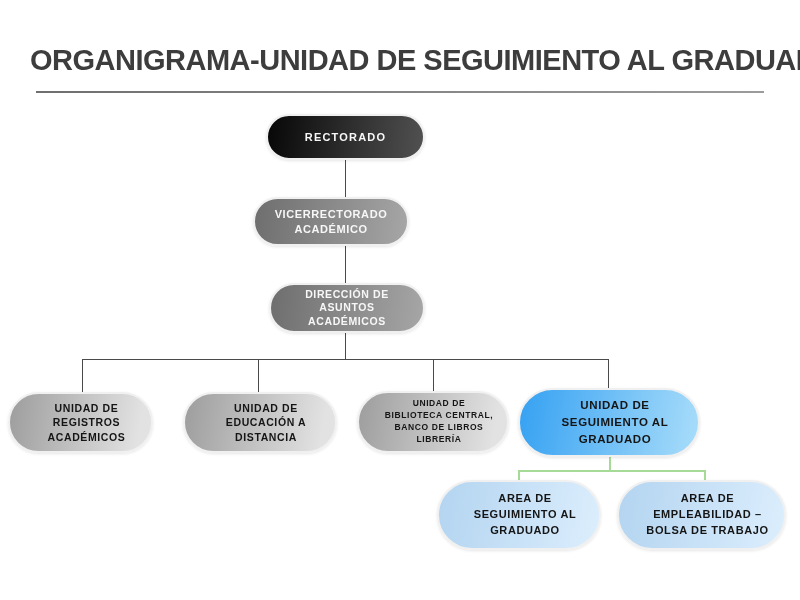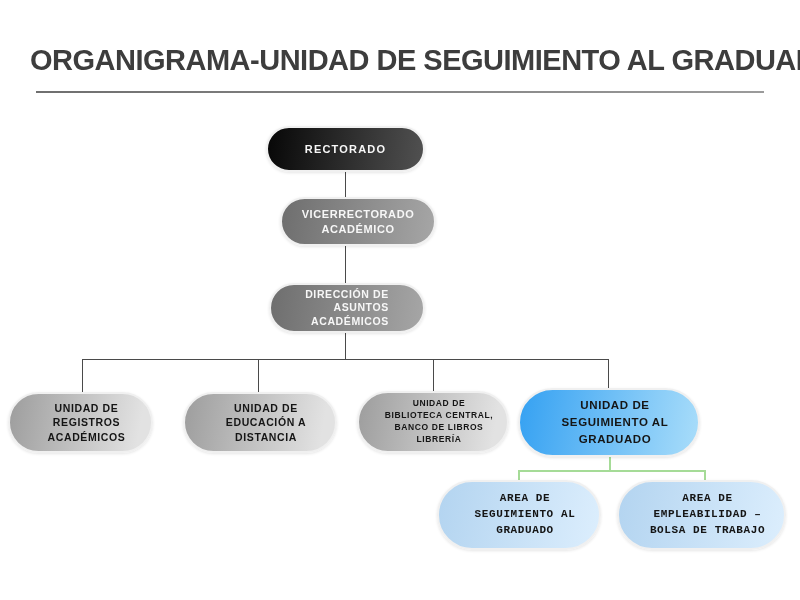--- a/index.html
+++ b/index.html
@@ -22,29 +22,29 @@
     display:flex;align-items:center;justify-content:center;text-align:center;
     border:2px solid #f0f0f0;box-shadow:0 1px 3px rgba(0,0,0,0.10);
   }
   .node-label{
     white-space:pre-line;font-weight:700;letter-spacing:0.6px;line-height:1.35;
   }
   .g-dark{background:linear-gradient(97deg,#070707 0%,#515151 100%);}
   .g-mid{background:linear-gradient(97deg,#6e6e6e 0%,#a6a6a6 100%);}
   .g-light{background:linear-gradient(100deg,#9d9d9d 0%,#e2e2e2 90%);}
   .g-blue{background:linear-gradient(100deg,#35a1f2 0%,#a9ddfa 100%);}
-  .g-paleblue{background:linear-gradient(100deg,#b3d4f0 0%,#dceefd 100%);font-family:Liberation Mono, monospace;}
+  .g-paleblue{background:linear-gradient(100deg,#b3d4f0 0%,#dceefd 100%);}
   .t-white{color:#f7f7f7;}
   .t-dark{color:#151515;margin-left:12px;}
 
-  #n-rectorado{left:266px;top:114px;width:159px;height:46px;margin-top:12px;}
+  #n-rectorado{left:266px;top:114px;width:159px;height:46px;}
   #n-rectorado .node-label{font-size:11px;letter-spacing:1.2px;}
-  #n-vicerrectorado{left:280px;top:197px;width:156px;height:49px;}
+  #n-vicerrectorado{left:253px;top:197px;width:156px;height:49px;}
   #n-vicerrectorado .node-label{font-size:11px;}
-  #n-direccion{left:269px;top:283px;width:156px;height:50px;text-align:right;}
+  #n-direccion{left:269px;top:283px;width:156px;height:50px;}
   #n-direccion .node-label{font-size:10.5px;line-height:1.3;}
   #n-registros{left:8px;top:392px;width:145px;height:61px;}
   #n-registros .node-label{font-size:10.5px;}
   #n-educacion{left:183px;top:392px;width:154px;height:61px;}
   #n-educacion .node-label{font-size:10.5px;}
   #n-biblioteca{left:357px;top:391px;width:152px;height:62px;}
   #n-biblioteca .node-label{font-size:8.5px;line-height:1.4;}
   #n-seguimiento{left:518px;top:388px;width:182px;height:69px;}
   #n-seguimiento .node-label{font-size:11.5px;line-height:1.45;}
   #n-area-seguimiento{left:437px;top:480px;width:164px;height:70px;}

